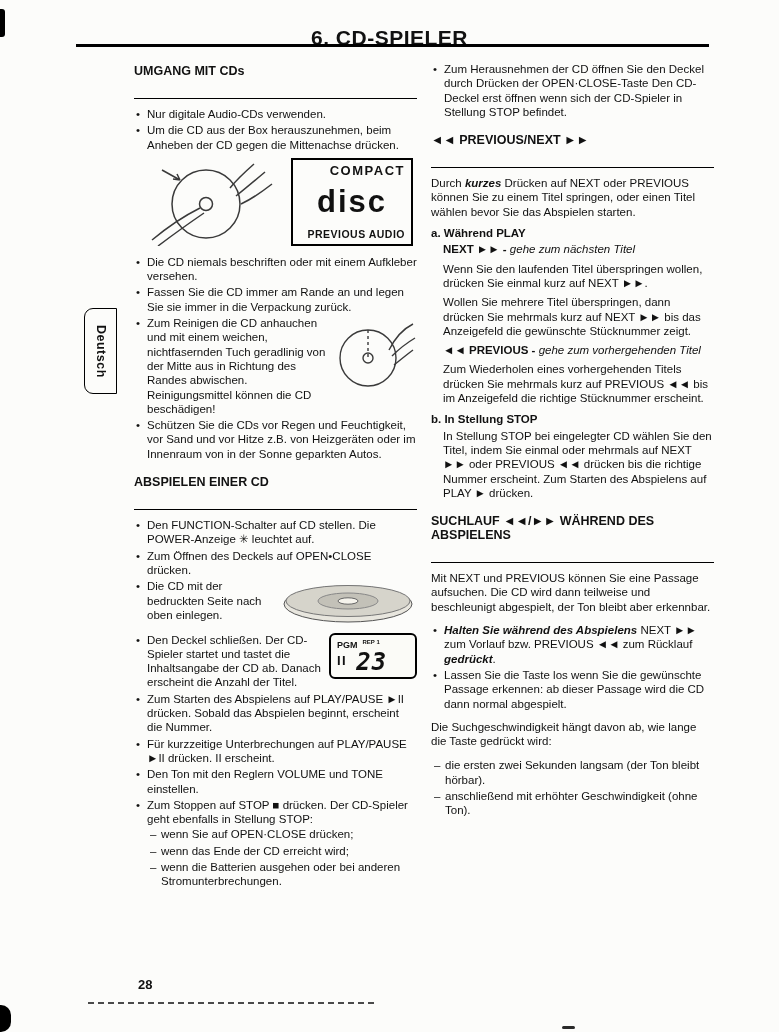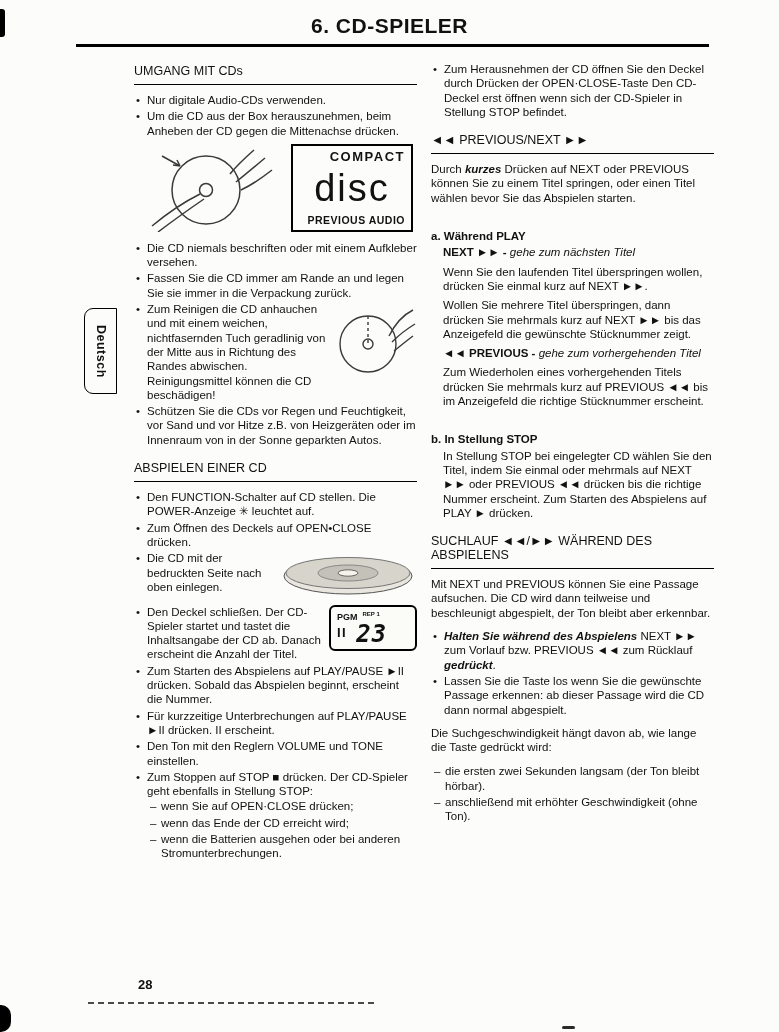--- a/index.html
+++ b/index.html
@@ -4,55 +4,55 @@
 <style>
   html,body{margin:0;padding:0;background:#e9e9e6;}
   *{box-sizing:border-box;}
   .page{
     position:relative;width:779px;height:1032px;margin:0 auto;
     background:#fcfcfa;color:#111;overflow:hidden;
     font-family:"Liberation Sans",sans-serif;
   }
   
   h1{
-    margin:4px;padding-top:10px;text-align:center;
+    margin:16px;padding-top:10px;text-align:center;
     font-size:21px;font-weight:bold;letter-spacing:.5px;
   }
   .rule{position:absolute;left:76px;right:70px;top:44px;height:2.5px;background:#000;}
   
   .cols{position:absolute;left:134px;top:62px;width:580px;display:flex;gap:14px;}
   .col{width:283px;font-size:11.5px;line-height:14.3px;}
   h2.sec{
-    margin:14px 0 8px;padding-bottom:6px;
-    font-size:12.5px;line-height:14px;font-weight:normal;
+    margin:14px 0 8px;padding-bottom:20px;
+    font-size:12.5px;line-height:14px;font-weight:bold;
     border-bottom:1.7px solid #000;
   }
   .col .sec:first-child{margin-top:2px;}
-  h3.sub{margin:24px 0 2px;font-size:11.5px;font-weight:bold;}
+  h3.sub{margin:7px 0 2px;font-size:11.5px;font-weight:bold;}
   .indent{padding-left:12px;}
   p{margin:0 0 5px;}
   ul{list-style:none;margin:0 0 4px;padding:0;}
   li{position:relative;padding-left:13px;margin:0 0 2px;}
   li::before{content:"•";position:absolute;left:2px;}
   ul.dash li{padding-left:12px;}
   ul.dash li::before{content:"–";left:1px;}
   ul.dash{margin:1px 0 0 2px;}
   li::after{content:"";display:block;clear:both;}
   .bi{font-weight:bold;font-style:italic;}
   b{font-weight:bold;} i{font-style:italic;}
   
   .imgrow{display:flex;gap:7px;margin:6px 0 9px;align-items:stretch;}
   .fig{border:0;}
   .cdlogo{
     width:122px;min-height:86px;border:2.5px solid #000;background:#fcfcfa;
     padding:4px 6px 3px;display:flex;flex-direction:column;justify-content:space-between;
     text-align:center;position:relative;
   }
   .cdlogo .l1{font-size:13px;font-weight:bold;letter-spacing:1.5px;text-align:right;}
-  .cdlogo .l2{font-size:38px;font-weight:normal;letter-spacing:2px;line-height:30px;text-align:center;}
+  .cdlogo .l2{font-size:31px;font-weight:bold;letter-spacing:2px;line-height:30px;text-align:center;}
   .cdlogo .l3{font-size:10.5px;font-weight:bold;letter-spacing:.5px;text-align:right;}
   .fr{float:right;margin:0 0 2px 6px;}
   
   .disp{
     display:inline-block;width:88px;border:2px solid #000;border-radius:6px;
     padding:2px 6px 3px;background:#fbfbf7;
   }
   .d-top{display:block;font-size:9px;font-weight:bold;line-height:10px;}
   .d-top sup{font-size:6px;font-weight:bold;margin-left:5px;}
   .d-main{display:flex;align-items:center;gap:9px;}

